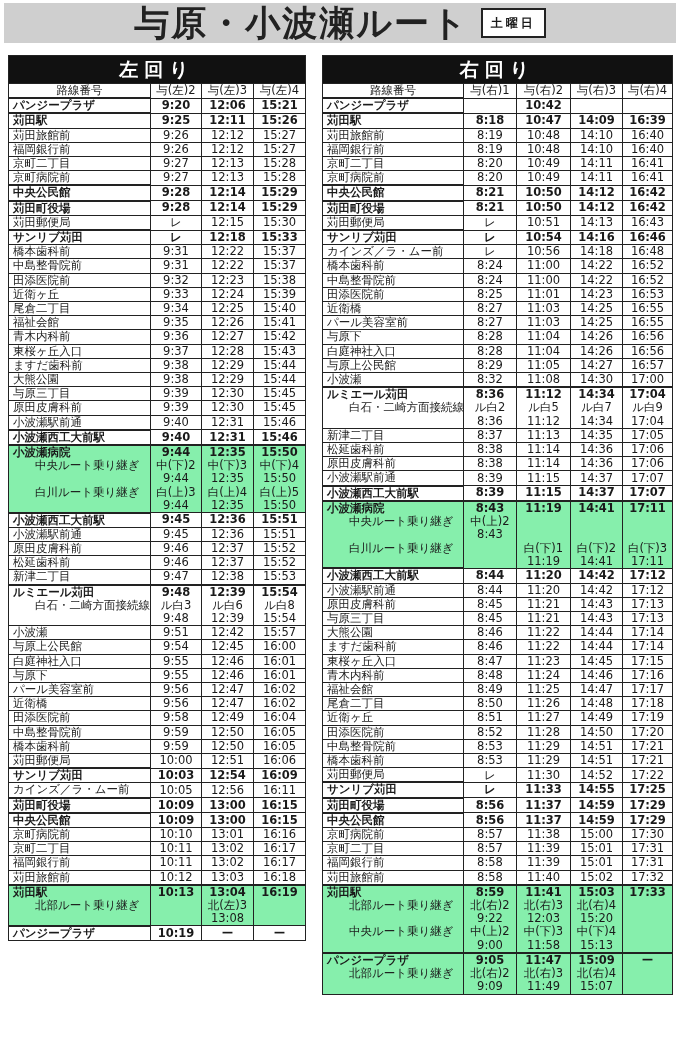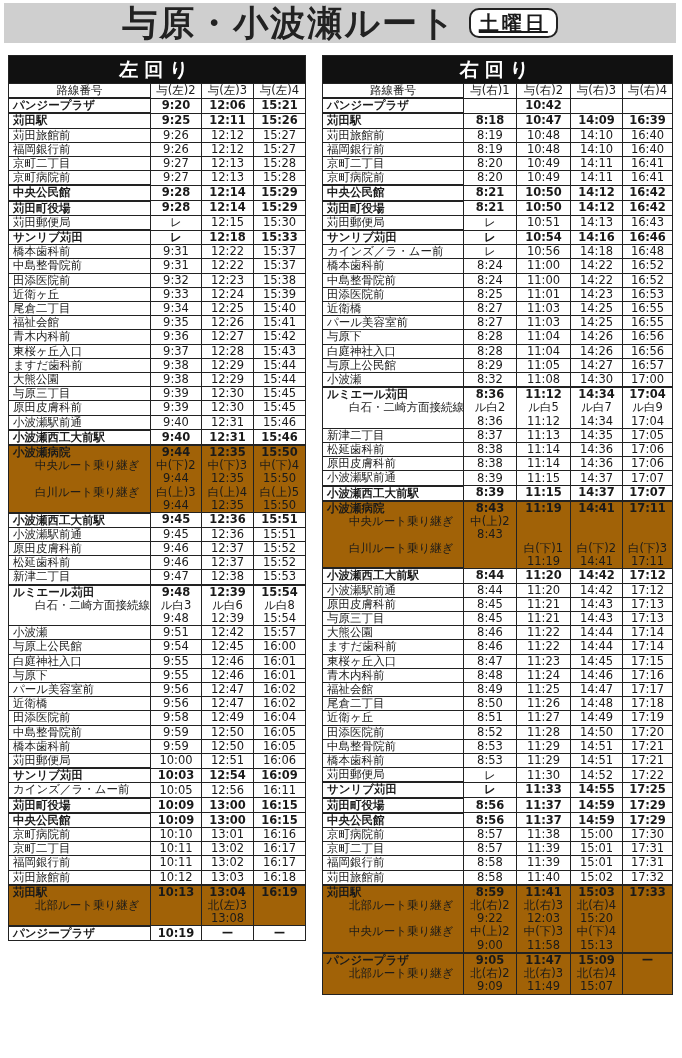--- a/index.html
+++ b/index.html
@@ -1,30 +1,30 @@
 <!DOCTYPE html>
 <html><head>
 <meta charset="utf-8">
 <style>
   html,body{margin:0;padding:0;background:#fff;}
   body{width:682px;height:1058px;position:relative;overflow:hidden;font-family:"DejaVu Sans",sans-serif;color:#1a1a1a;}
   .banner{position:absolute;left:4px;top:3px;width:672px;height:40px;background:#cfcfcf;display:flex;align-items:center;justify-content:center;}
   .banner .title{font-size:35px;font-weight:bold;letter-spacing:2px;color:#222;}
-  .banner .day{margin-left:12px;border:2px solid #222;border-radius:10px;background:#fff;font-size:20px;font-weight:bold;padding:0 8px;line-height:26px;letter-spacing:3px;text-decoration:underline;}
+  .banner .day{margin-left:12px;border:2px solid #222;border-radius:0;background:#fff;font-size:12px;font-weight:bold;padding:0 8px;line-height:26px;letter-spacing:3px;}
   table{position:absolute;border-collapse:collapse;table-layout:fixed;}
   #tleft{left:8px;top:55px;width:297px;}
   #tright{left:322px;top:55px;width:350px;}
   td,th{border:1px solid #222;padding:0 2px;font-size:11.5px;line-height:13.2px;height:13.2px;white-space:nowrap;overflow:hidden;}
   th.dir{background:#111;color:#fff;font-size:19px;font-weight:bold;height:27px;letter-spacing:6px;text-align:center;}
   th.colh{background:#fff;font-weight:normal;text-align:center;font-size:11.5px;}
   td.stop{text-align:left;padding-left:4px;}
   td.t{text-align:center;}
   tr.b td{font-weight:bold;}
   tr.b td.stop{border-top:2px solid #222;}
-  td.g{background:#a16207;}
+  td.g{background:#86efac;}
   .sub{display:block;padding-left:22px;font-weight:normal;}
   .stack span{display:block;}
   .stack .bold{font-weight:bold;}
   .stack .norm{font-weight:normal;}
 </style>
 </head>
 <body>
 
 <div class="banner">
   <span class="title">与原・小波瀬ルート</span>

